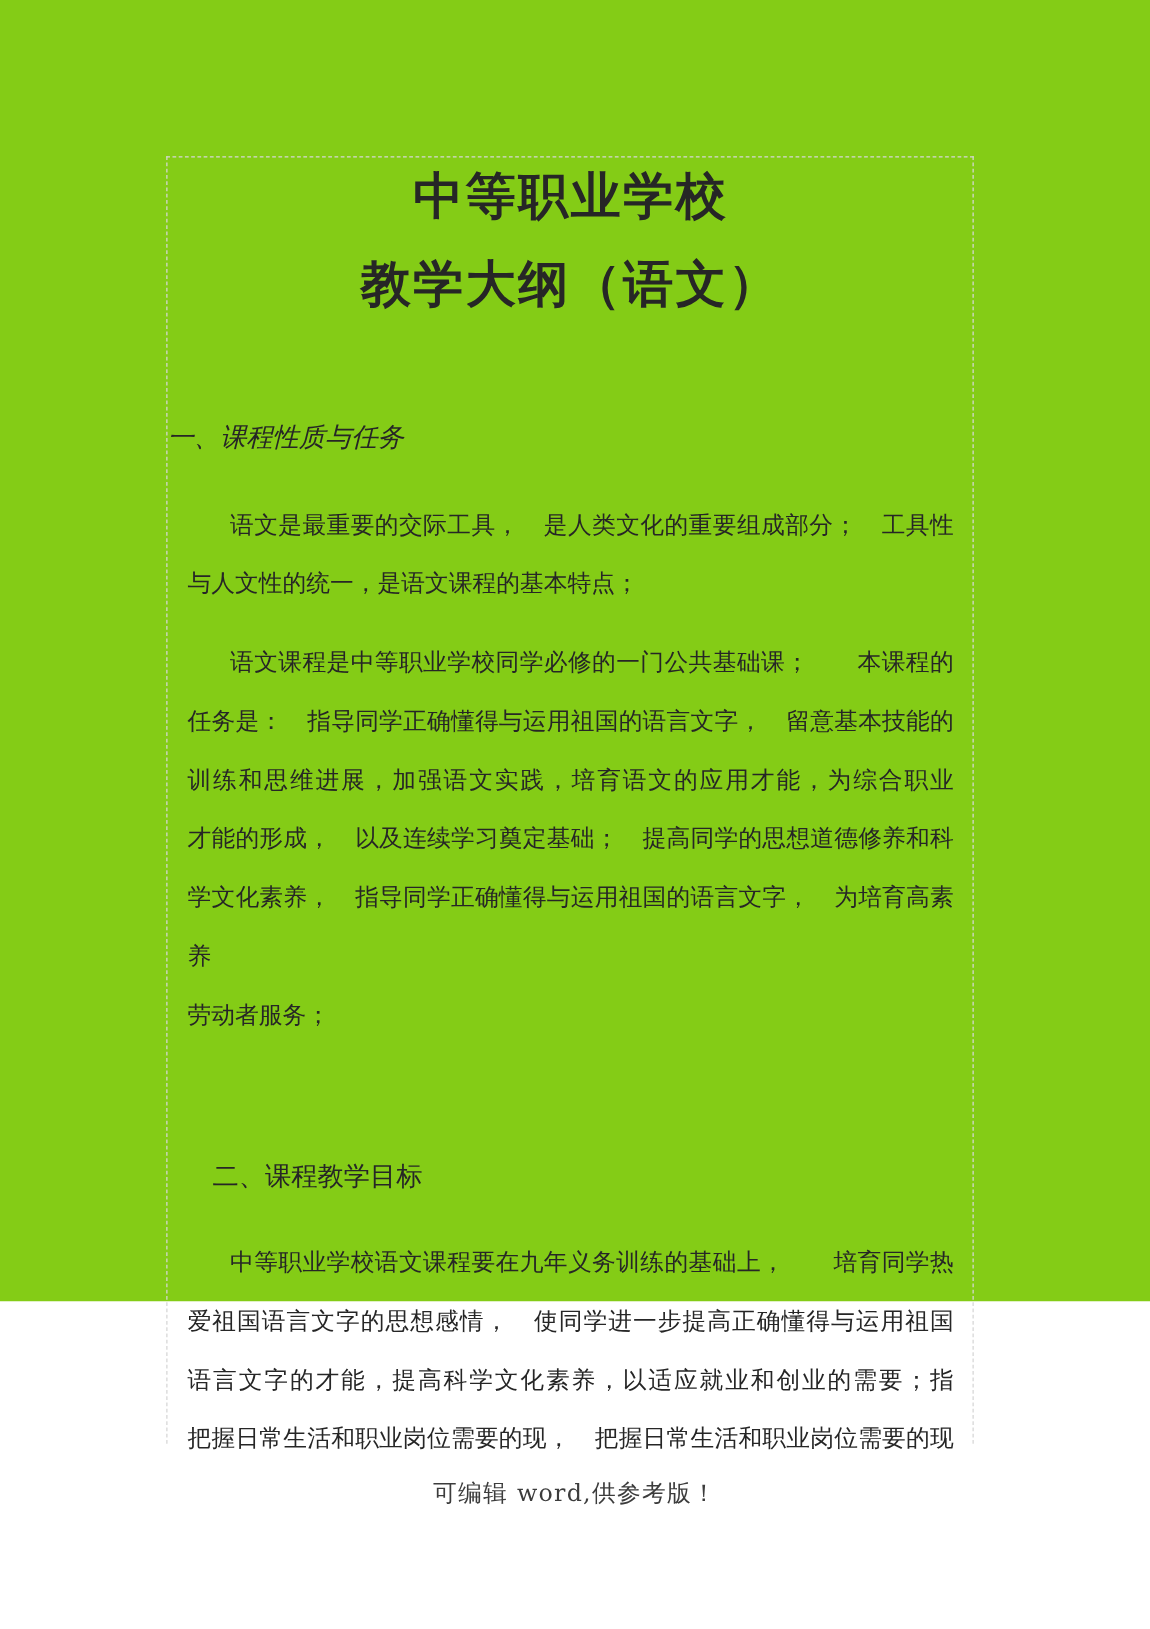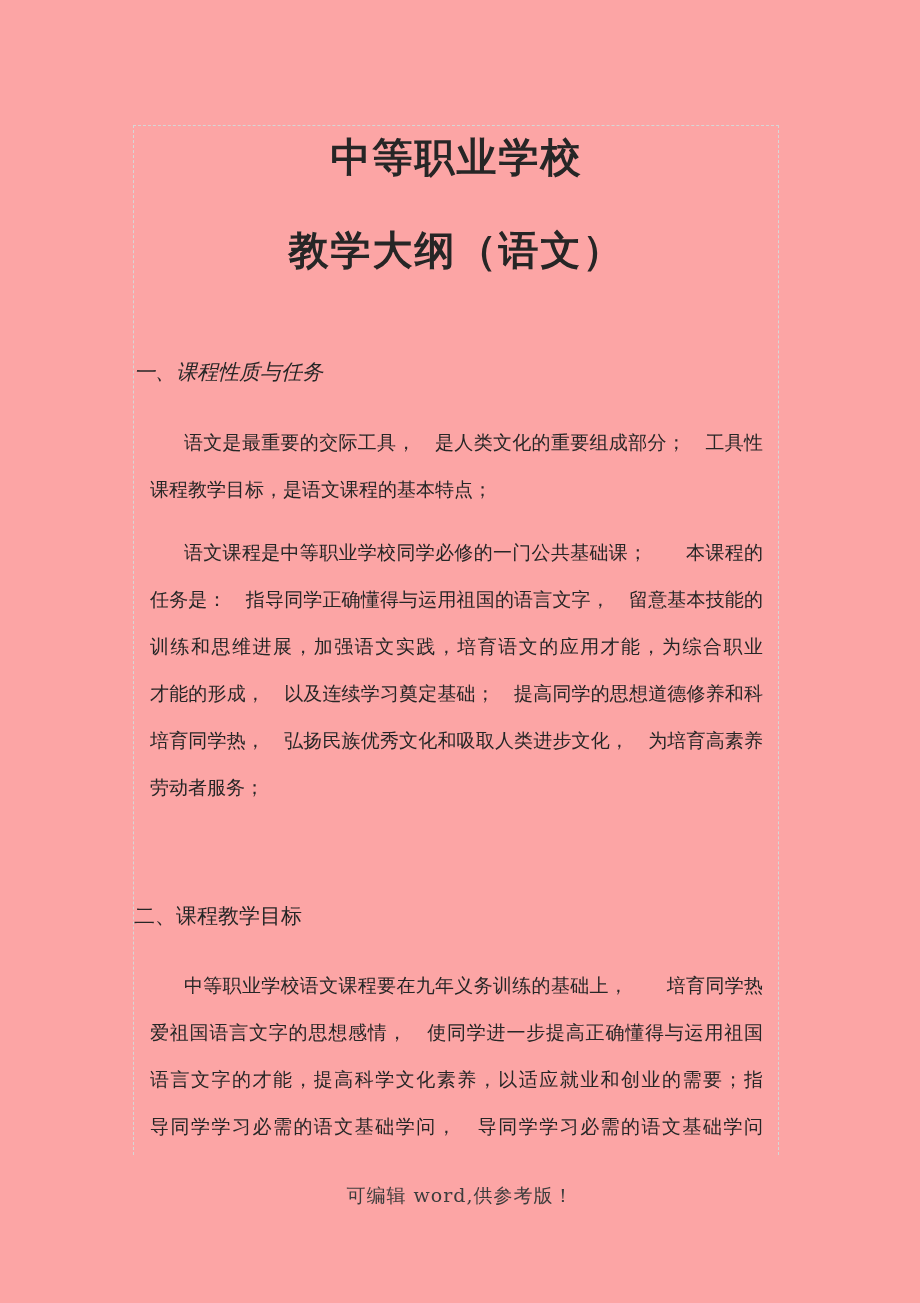--- a/index.html
+++ b/index.html
@@ -7,22 +7,22 @@
     padding: 0;
     background: #ffffff;
     width: 920px;
     height: 1303px;
     overflow: hidden;
     font-family: "DejaVu Serif", "Liberation Serif", serif;
   }
   .page {
     position: relative;
     width: 920px;
-    height: 1303px;
-    background: #fca5a5;
+    height: 1041px;
+    background: #84cc16;
   }
   .doc-border {
     position: absolute;
     left: 133px;
     top: 125px;
     width: 646px;
     height: 1030px;
     border-top: 1px dashed #d6d6d6;
     border-left: 1px dashed #d6d6d6;
     border-right: 1px dashed #d6d6d6;
@@ -39,29 +39,29 @@
   }
   .doc-title {
     font-size: 40px;
     line-height: 48px;
     text-align: center;
     font-weight: 600;
     letter-spacing: 2px;
     white-space: pre;
   }
   .doc-title.first { margin-top: 8px; }
-  .doc-title.second { margin-top: 45px; }
+  .doc-title.second { margin-top: 23px; }
   .section-heading {
     font-size: 21px;
     line-height: 47px;
     font-weight: 400;
     white-space: pre;
   }
   .section-heading.h1 { margin-top: 75px; font-style: italic; }
-  .section-heading.h2 { margin-top: 82px; }
+  .section-heading.h2 { margin-top: 82px; margin-left: 36px; }
   .para { margin: 16px; }
   .para.p1 { margin-top: 23px; }
   .para.p2 { margin-top: 15px; }
   .para.p3 { margin-top: 22px; }
   .line {
     font-size: 19px;
     line-height: 47px;
     white-space: pre-wrap;
     text-align: justify;
   }
@@ -89,38 +89,38 @@
   <div class="content">
 
     <div class="doc-title first">中等职业学校</div>
 
     <div class="doc-title second">教学大纲（语文）</div>
 
     <div class="section-heading h1">一、课程性质与任务</div>
 
     <div class="para p1">
       <div class="line fill indent">语文是最重要的交际工具，　是人类文化的重要组成部分；　工具性</div>
-      <div class="line">课程教学目标，是语文课程的基本特点；</div>
+      <div class="line">与人文性的统一，是语文课程的基本特点；</div>
     </div>
 
     <div class="para p2">
       <div class="line fill indent">语文课程是中等职业学校同学必修的一门公共基础课；　　本课程的</div>
       <div class="line fill">任务是：　指导同学正确懂得与运用祖国的语言文字，　留意基本技能的</div>
       <div class="line fill">训练和思维进展，加强语文实践，培育语文的应用才能，为综合职业</div>
       <div class="line fill">才能的形成，　以及连续学习奠定基础；　提高同学的思想道德修养和科</div>
-      <div class="line fill">培育同学热，　弘扬民族优秀文化和吸取人类进步文化，　为培育高素养</div>
+      <div class="line fill">学文化素养，　指导同学正确懂得与运用祖国的语言文字，　为培育高素养</div>
       <div class="line">劳动者服务；</div>
     </div>
 
     <div class="section-heading h2">二、课程教学目标</div>
 
     <div class="para p3">
       <div class="line fill indent">中等职业学校语文课程要在九年义务训练的基础上，　　培育同学热</div>
       <div class="line fill">爱祖国语言文字的思想感情，　使同学进一步提高正确懂得与运用祖国</div>
       <div class="line fill">语言文字的才能，提高科学文化素养，以适应就业和创业的需要；指</div>
-      <div class="line fill">导同学学习必需的语文基础学问，　导同学学习必需的语文基础学问</div>
+      <div class="line fill">把握日常生活和职业岗位需要的现，　把握日常生活和职业岗位需要的现</div>
     </div>
 
   </div>
 
   <div class="footer-note">可编辑 word,供参考版！</div>
 
 </div>
 
 </body></html>

